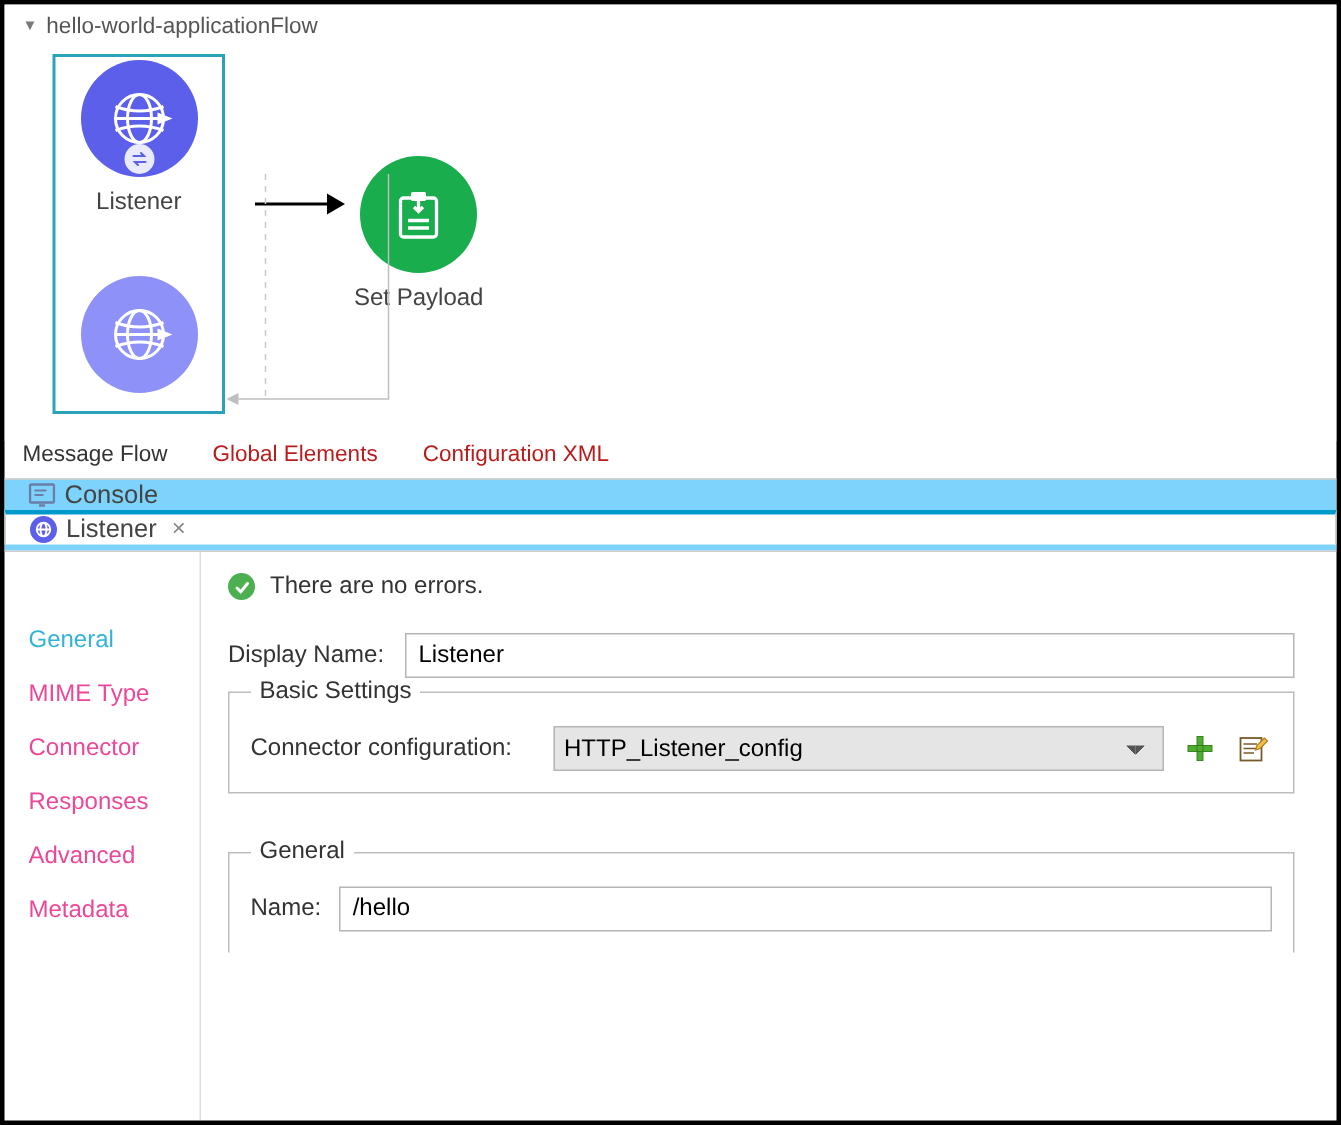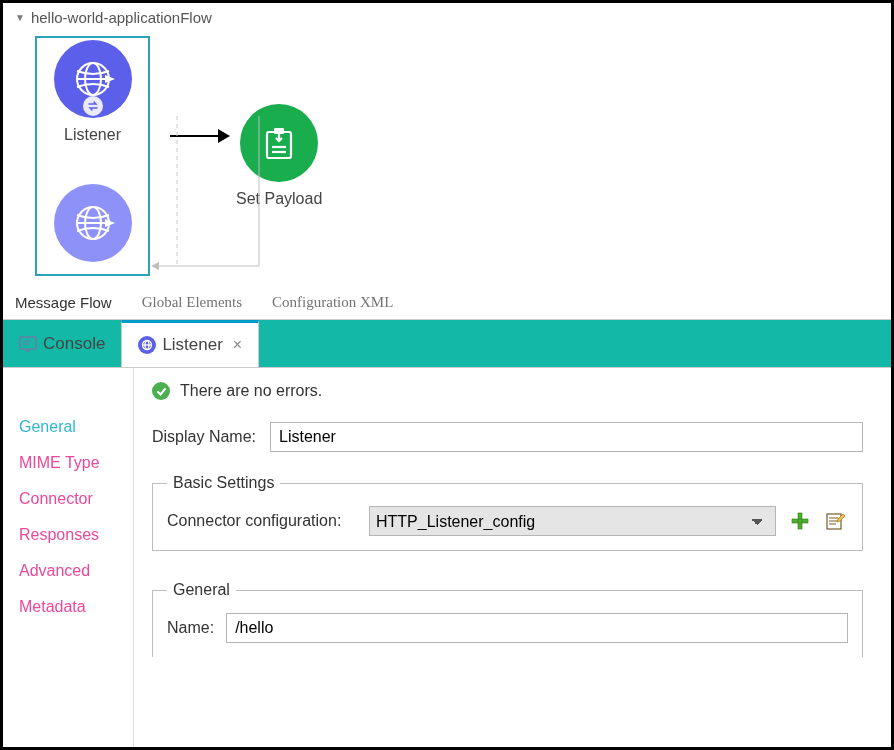--- a/index.html
+++ b/index.html
@@ -24,39 +24,39 @@
   .globe-light { background: #8e91f8; margin-top: 40px; }
   .badge { position: absolute; bottom: 2px; left: 50%; transform: translateX(-50%); width: 20px; height: 20px; border-radius: 50%; background: #eaeaff; display: flex; align-items: center; justify-content: center; }
   .green { background: #19ad4e; }
 
   .canvas-wrap { position: relative; }
 
   
   .editor-tabs { display: flex; gap: 30px; padding: 0 0 8px 12px; font-size: 15px; }
   .editor-tabs div { cursor: pointer; }
   .editor-tabs .active { color: #333; text-align: right; }
-  .editor-tabs .inactive { color: #737373; font-family: Liberation Serif, serif; }
-
-  
-  .view-tabbar { background: #14b8a6; border-top: 1px solid #ccc; display: flex; align-items: stretch; height: 48px; }
+  .editor-tabs .inactive { color: #b91c1c; }
+
+  
+  .view-tabbar { background: #7dd3fc; border-top: 1px solid #ccc; display: flex; align-items: stretch; height: 48px; flex-direction: column; }
   .view-tab { display: flex; align-items: center; gap: 6px; padding: 0 16px; font-size: 17px; color: #444; cursor: pointer; }
   .view-tab .close-x { color: #888; font-size: 16px; margin-left: 4px; }
   .view-tab.active { background: #fff; border-top: 3px solid #0099cc; border-right: 1px solid #ccc; border-left: 1px solid #ccc; position: relative; top: 0; }
 
   
   .props { flex: 1; display: flex; overflow: hidden; border-top: 1px solid #ccc; }
   .props-side { width: 131px; border-right: 1px solid #ddd; padding: 50px 0 0 16px; display: flex; flex-direction: column; gap: 18px; font-size: 16px; }
   .props-side .item { cursor: pointer; color: #ec4899; }
   .props-side .item.active { color: #32b4d6; }
 
   .props-main { flex: 1; display: flex; flex-direction: column; padding: 14px 28px 10px 18px; overflow: hidden; }
   .status-row { display: flex; align-items: center; gap: 10px; font-size: 16px; color: #333; margin-bottom: 22px; }
   .status-icon { width: 18px; height: 18px; border-radius: 50%; background: #4caf50; display: flex; align-items: center; justify-content: center; }
 
-  .form-row { display: flex; align-items: center; gap: 12px; margin-bottom: 22px; font-size: 16px; }
+  .form-row { display: flex; align-items: center; gap: 12px; font-size: 16px; }
   .form-row label { min-width: 106px; white-space: nowrap; }
   .form-row .wide-label { min-width: 190px; }
   .form-row input[type=text] { flex: 1; height: 30px; border: 1px solid #b5b5b5; padding: 0 8px; font-size: 16px; }
   select.combo { flex: 1; height: 30px; border: 1px solid #b5b5b5; background: #e5e5e5; padding: 0 6px; font-size: 16px; appearance: none; -webkit-appearance: none; background-image: linear-gradient(45deg, transparent 50%, #555 50%), linear-gradient(135deg, #555 50%, transparent 50%); background-position: calc(100% - 18px) 12px, calc(100% - 12px) 12px; background-size: 6px 6px, 6px 6px; background-repeat: no-repeat; }
 
   fieldset { border: 1px solid #bdbdbd; padding: 14px 14px 14px 14px; margin-bottom: 30px; }
   fieldset legend { padding: 0 6px; font-size: 16px; color: #333; }
 
   .icon-btn { width: 24px; height: 24px; display: flex; align-items: center; justify-content: center; cursor: pointer; }
 </style>

